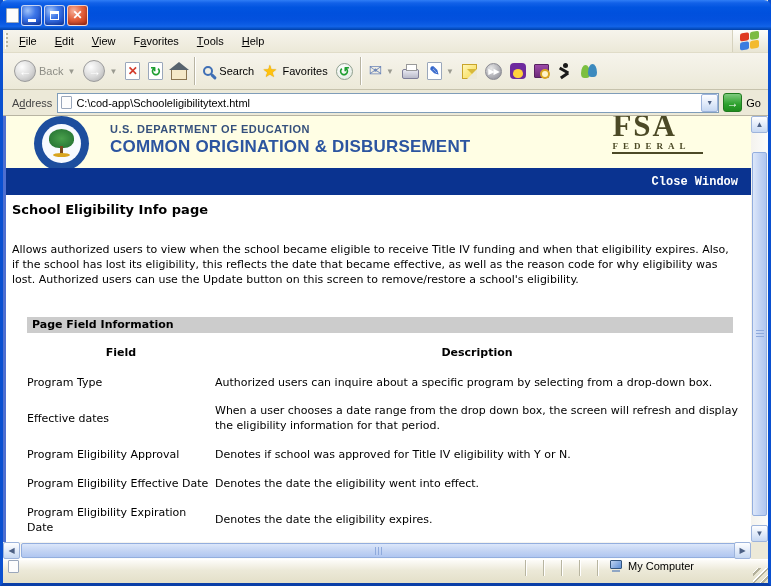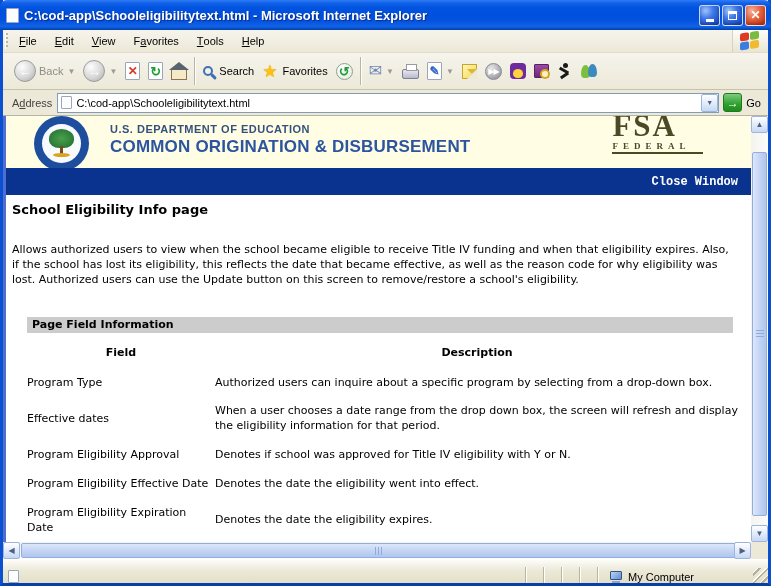--- a/index.html
+++ b/index.html
@@ -128,39 +128,38 @@
   .hscroll-row{height:17px;flex:0 0 17px;position:relative;background:linear-gradient(180deg,#F4F3EE,#FCFCFB);}
   .h-left{left:0;top:0;}
   .h-right{right:17px;top:0;}
   .h-thumb{position:absolute;left:18px;right:30px;top:1px;height:15px;border:1px solid #93AEDE;border-radius:2px;
     background:linear-gradient(180deg,#DCE7FA,#C2D3F3 55%,#B0C6F0);}
   .h-thumb::after{content:'';position:absolute;top:3px;left:50%;height:8px;width:9px;margin-left:-5px;
     background:repeating-linear-gradient(90deg,#8FAADC 0 1px,transparent 1px 3px);}
   .sb-corner{position:absolute;right:0;top:0;width:17px;height:17px;background:#ECE9D8;}
   
   .statusbar{height:24px;flex:0 0 24px;background:linear-gradient(#FDFCF9,#ECE9D8 45%,#E3DFC8);border-top:1px solid #fff;
-    display:flex;align-items:flex-end;font-size:11px;color:#000;padding-left:5px;}
+    display:flex;align-items:flex-start;font-size:11px;color:#000;padding-left:5px;}
   .sb-main{flex:1;display:flex;align-items:center;gap:5px;}
   .sb-sep{width:2px;height:16px;border-left:1px solid #B8B5A0;border-right:1px solid #FFF;margin-left:16px;}
   .sb-zone{display:flex;align-items:center;gap:5px;width:152px;padding-left:10px;}
   .computer-icon{position:relative;width:14px;height:12px;}
   .computer-icon .screen{position:absolute;left:1px;top:0;width:12px;height:9px;border:1px solid #33557F;border-radius:1px;
     background:linear-gradient(135deg,#BFD4F2,#5E8FD6);}
   .computer-icon .base{position:absolute;left:3px;bottom:0;width:8px;height:2px;background:#8FA6C4;}
   .resize-grip{width:15px;height:15px;align-self:flex-end;margin-left:2px;
     background:repeating-linear-gradient(135deg,transparent 0 3px,#FFF 3px 4px,#B3B09A 4px 6px);}
 </style>
 </head>
 <body>
 
 <div class="window">
 
   <div class="titlebar">
     <span class="iedoc"></span>
-    <span class="title-text">C:\cod-app\Schooleligibilitytext.html - Microsoft Internet Explorer</span>
     <span class="winbtn btn-blue">
         <span class="glyph-min"></span>
       </span>
     <span class="winbtn btn-blue">
         <span class="glyph-max"></span>
       </span>
     <span class="winbtn btn-close">
         <span>✕</span>
       </span>
   </div>

